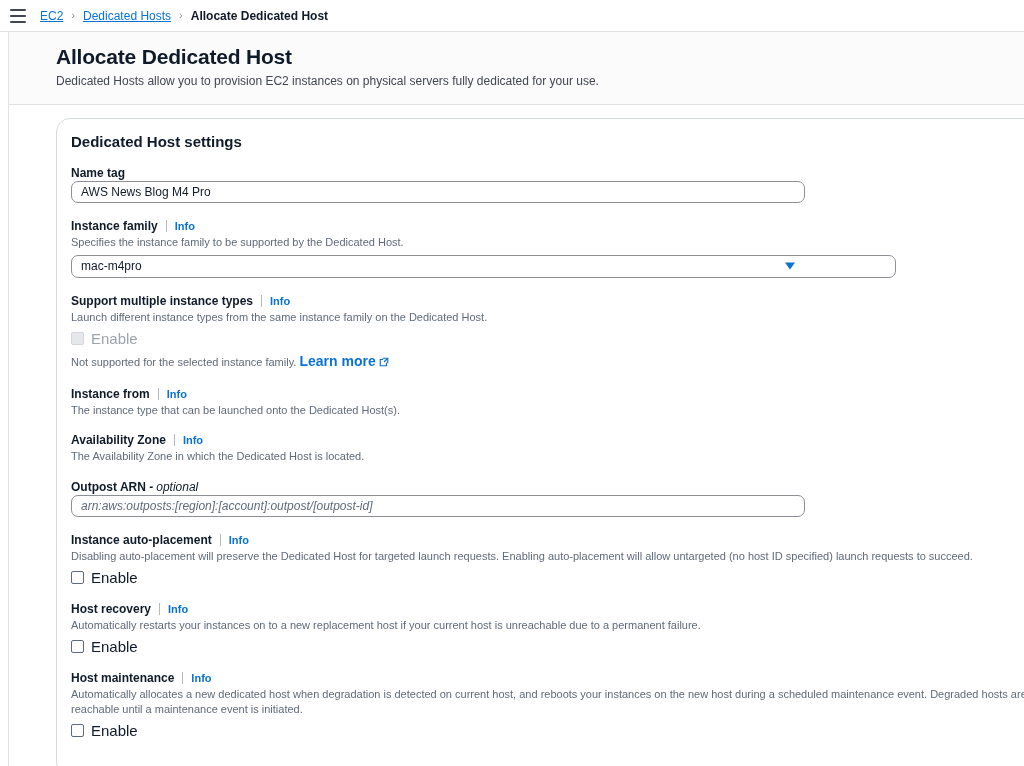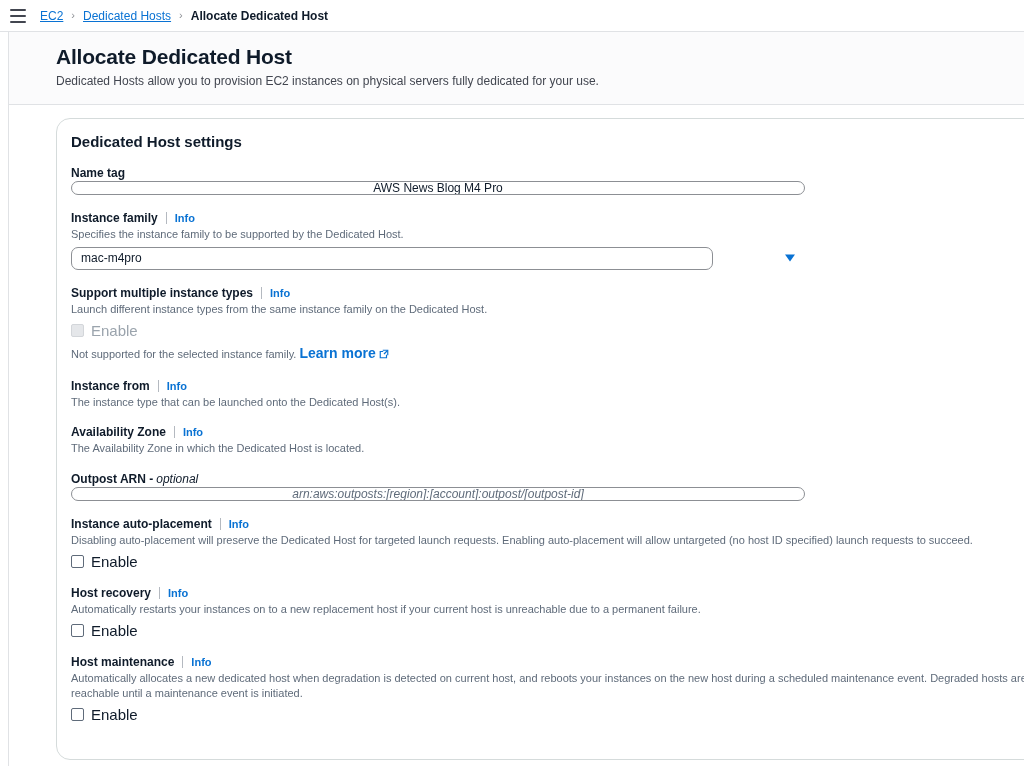--- a/index.html
+++ b/index.html
@@ -126,36 +126,35 @@
   }
   .field-note {
     font-size: 11px;
     color: #5f6b7a;
     margin: 5px 0 0 0;
     line-height: 1.35;
   }
 
   .input {
     width: 734px;
-    height: 14px;
+    height: 22px;
     border: 1px solid #8c8f94;
     border-radius: 7px;
     background: #ffffff;
     font-family: "Liberation Sans", sans-serif;
     font-size: 12px;
     color: #0f1b2a;
     padding: 0 9px;
     outline: none;
-    text-align: center;
   }
   .input::placeholder { color: #5f6b7a; font-style: italic; }
 
   .select-wrap { position: relative; width: 734px; }
   .select {
-    width: 642px;
+    width: 825px;
     height: 23px;
     border: 1px solid #8c8f94;
     border-radius: 7px;
     background: #ffffff;
     font-size: 12px;
     color: #0f1b2a;
     padding: 0 26px 0 9px;
     display: flex;
     align-items: center;
     cursor: pointer;

